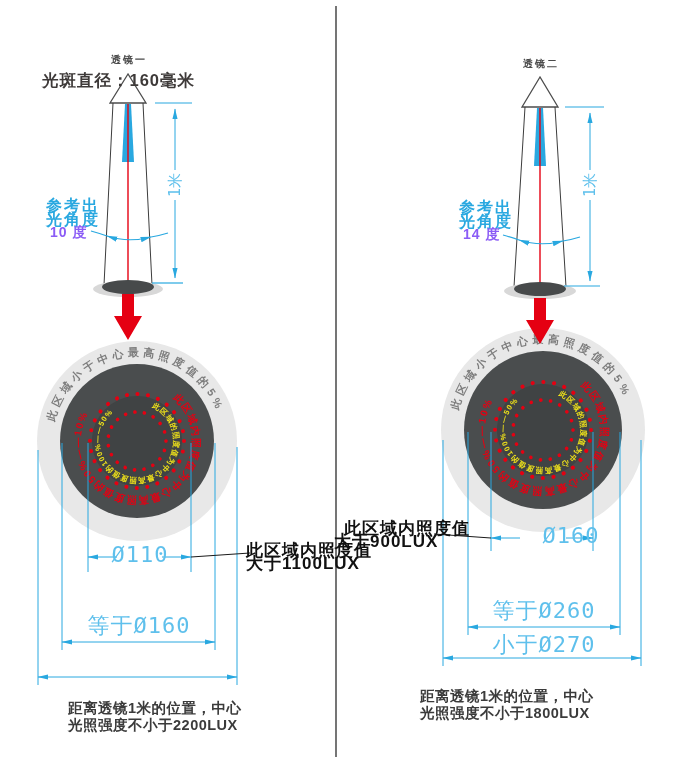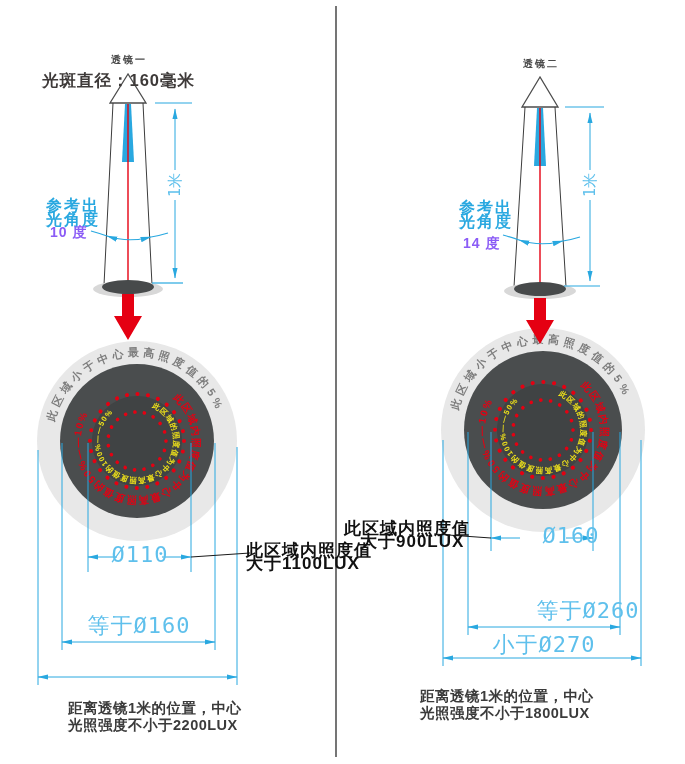--- a/index.html
+++ b/index.html
@@ -151,22 +151,22 @@
 <div class="txt cad dim" style="left:63px;top:616px;width:152px;">等于Ø160</div>
 <div class="txt callout" style="left:246px;top:544px;width:98px;">此区域内照度值</div>
 <div class="txt callout" style="left:246px;top:557px;width:98px;text-align:right;">大于1100LUX</div>
 <div class="txt note" style="left:68px;top:700px;">距离透镜1米的位置，中心</div>
 <div class="txt note" style="left:68px;top:717px;">光照强度不小于2200LUX</div>
 
 <div class="txt lens" style="left:510px;top:57px;width:62px;">透镜二</div>
 <div class="txt cad hlabel" style="left:570px;top:177px;width:40px;">1米</div>
 <div class="txt angle" style="left:459px;top:198px;">参考出</div>
 <div class="txt angle" style="left:459px;top:212px;">光角度</div>
-<div class="txt angle-big" style="left:463px;top:235px;">14 度</div>
+<div class="txt angle-big" style="left:463px;top:226px;">14 度</div>
 <div class="txt cad dim" style="left:533px;top:526px;width:76px;">Ø160</div>
-<div class="txt cad dim" style="left:468px;top:601px;width:152px;padding-left:44px;">等于Ø260</div>
+<div class="txt cad dim" style="left:468px;top:601px;width:152px;">等于Ø260</div>
 <div class="txt cad dim" style="left:458px;top:635px;width:172px;">小于Ø270</div>
 <div class="txt callout" style="left:344px;top:522px;width:92px;">此区域内照度值</div>
-<div class="txt callout" style="left:360px;top:535px;width:92px;text-align:right;">大于900LUX</div>
+<div class="txt callout" style="left:334px;top:535px;width:92px;text-align:right;">大于900LUX</div>
 <div class="txt note" style="left:420px;top:688px;">距离透镜1米的位置，中心</div>
 <div class="txt note" style="left:420px;top:705px;">光照强度不小于1800LUX</div>
 
 </div>
 
 </body></html>

